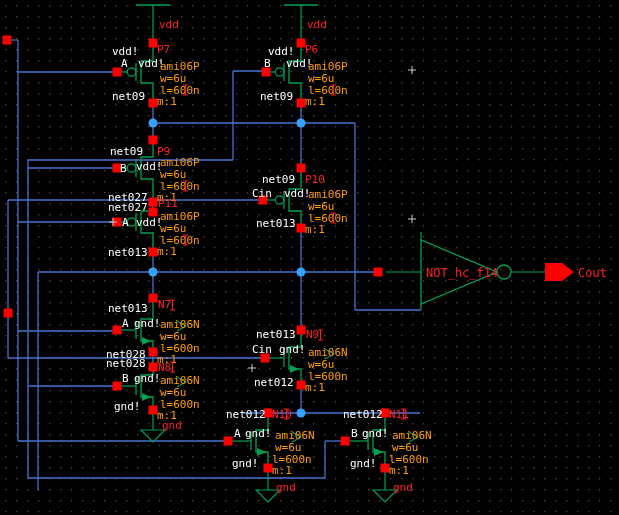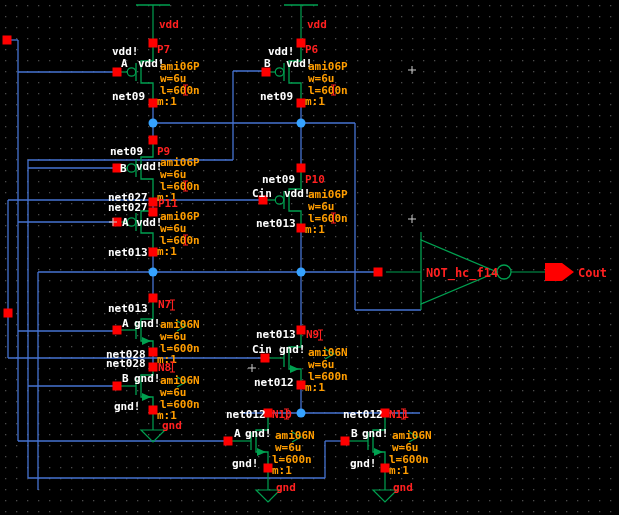--- a/index.html
+++ b/index.html
@@ -1,16 +1,16 @@
 <!DOCTYPE html>
 <html><head>
 <meta charset="utf-8">
 <style>
   html,body{margin:0;padding:0;background:#000;}
-  #stage{width:619px;height:515px;position:relative;overflow:hidden;font-weight:bold;}
+  #stage{width:619px;height:515px;position:relative;overflow:hidden;}
   svg text{font-family:"DejaVu Sans Mono", monospace;font-size:11px;}
   text.w{fill:#ffffff}
   text.o{fill:#ff9d00}
   text.r{fill:#ff2020}
   text.big{font-size:12px}
 </style>
 </head>
 <body>
 
 <div id="stage">

